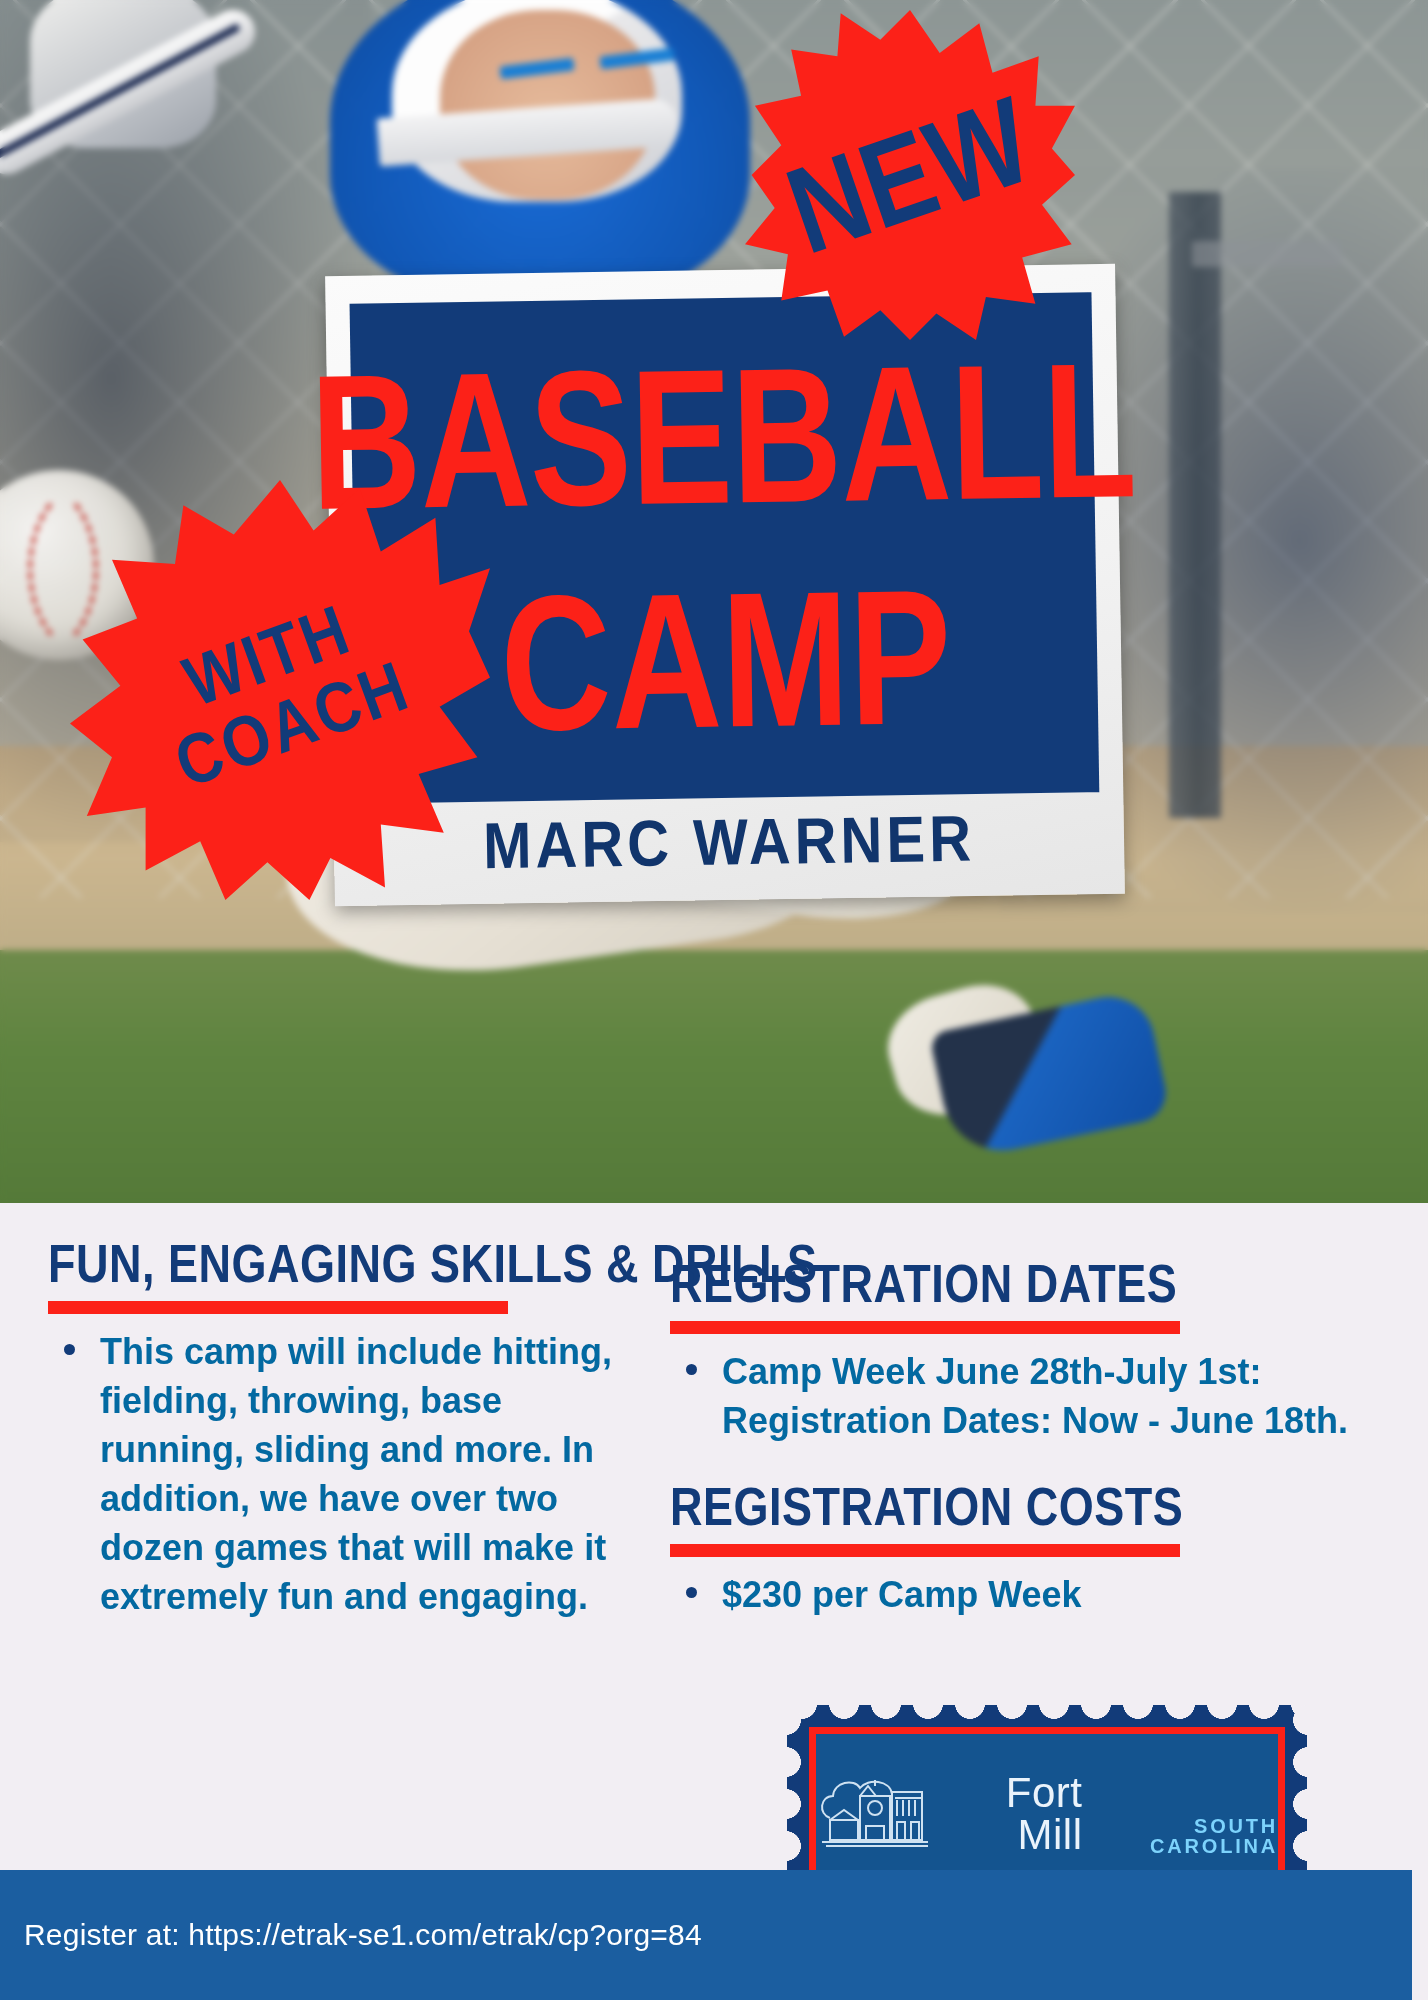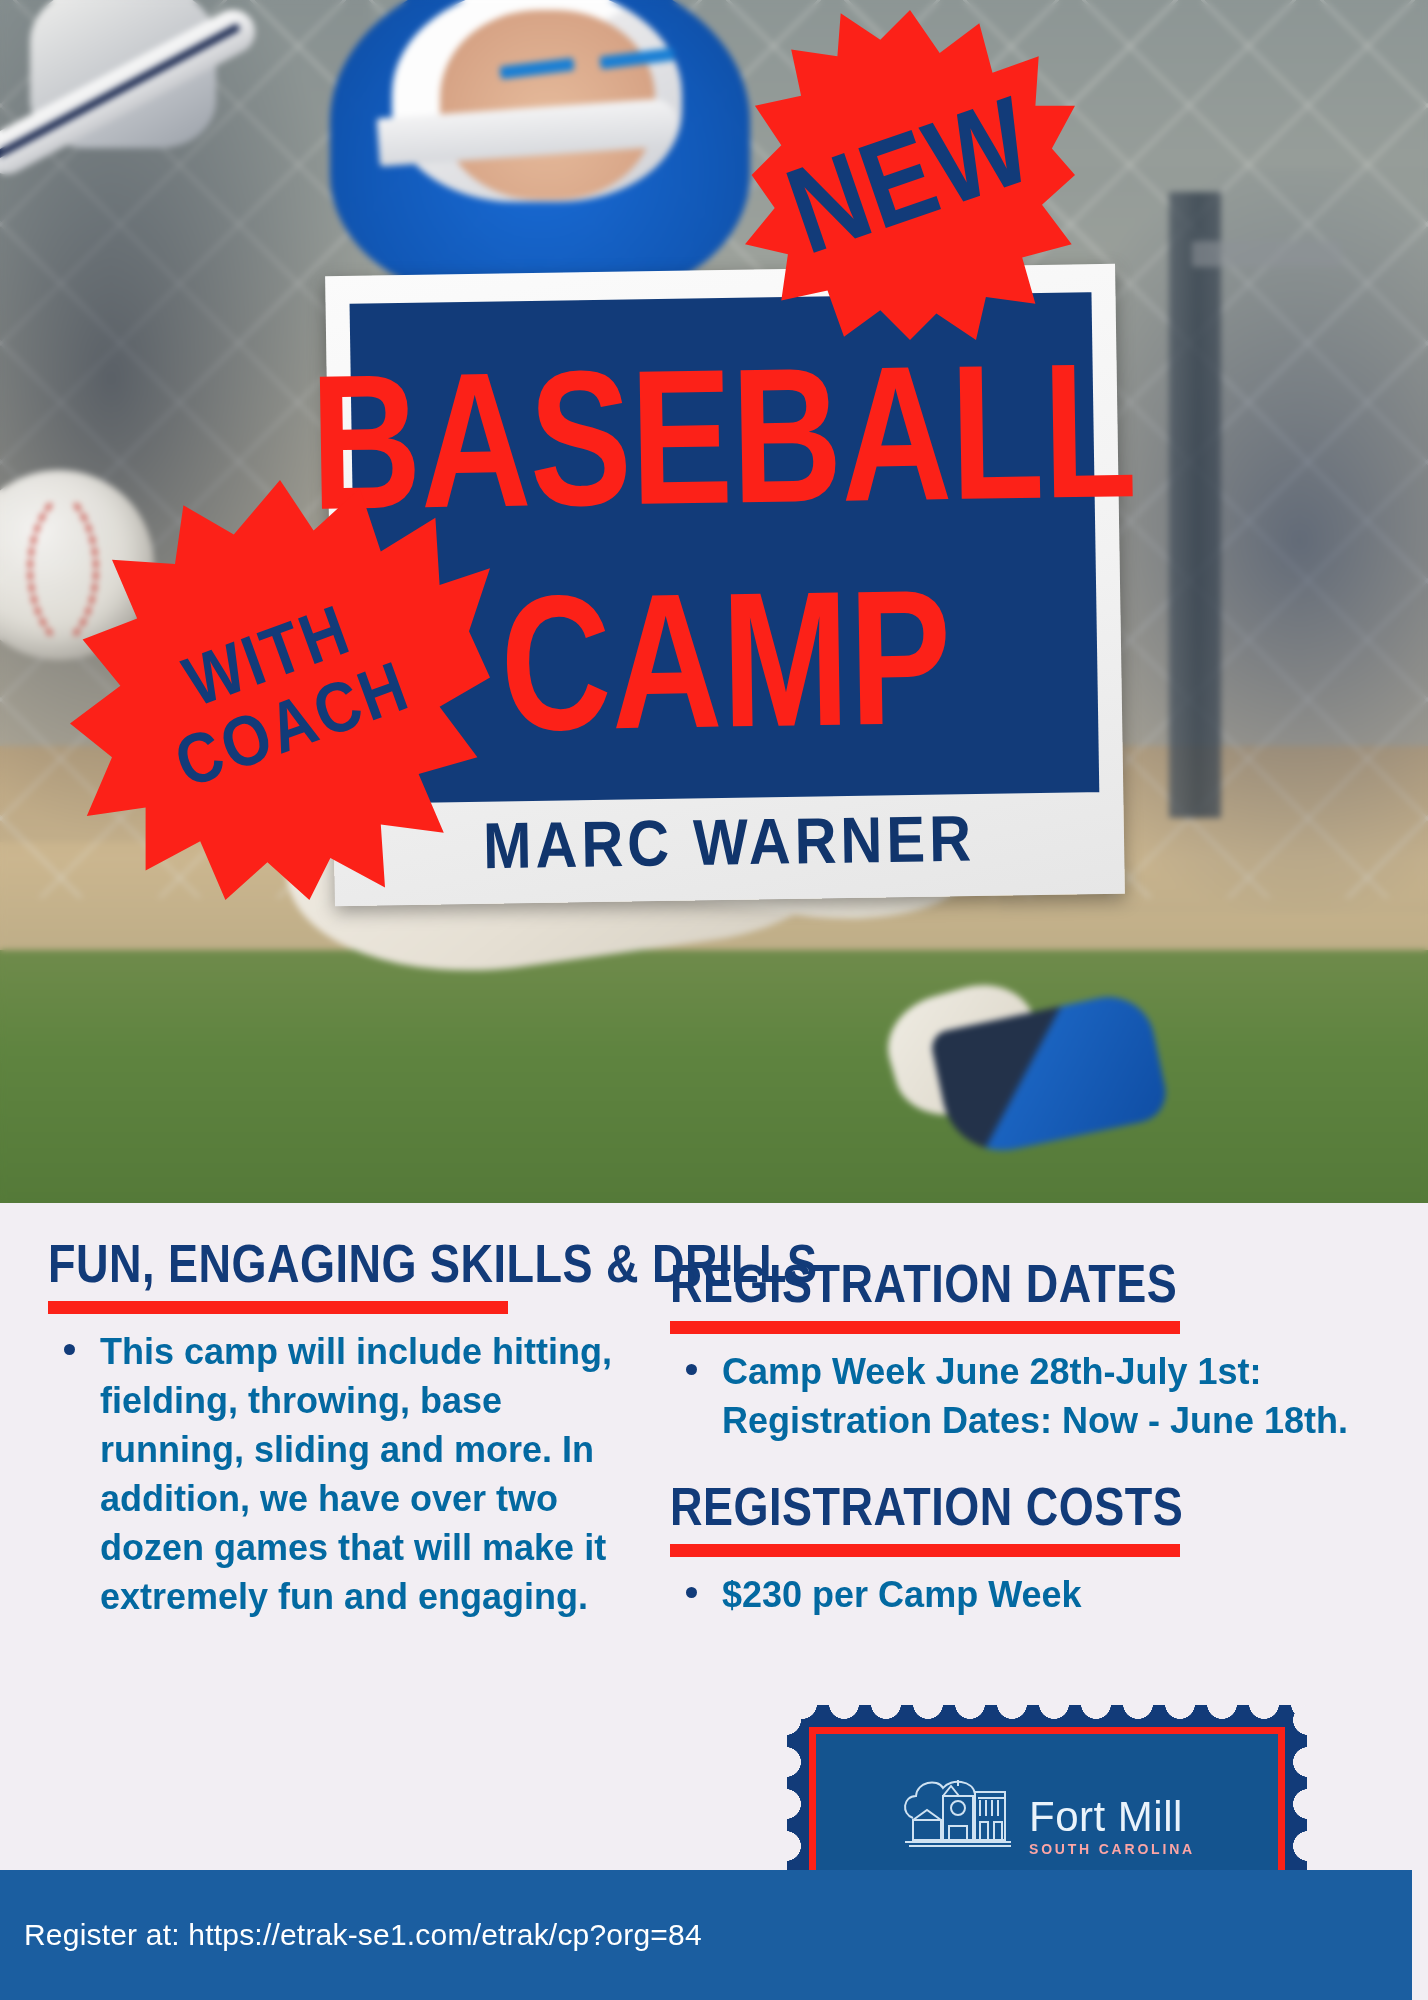--- a/index.html
+++ b/index.html
@@ -367,34 +367,34 @@
     justify-content: center;
   }
   .logo {
     display: flex;
     flex-direction: column;
     align-items: center;
     padding-bottom: 4px;
   }
   .logo-top { display: flex; align-items: flex-end; gap: 12px; }
   .logo-mark { width: 118px; height: 88px; }
-  .logo-words { display: flex; flex-direction: column; align-items: flex-start; line-height: 1; text-align: right; }
+  .logo-words { display: flex; flex-direction: row; align-items: flex-start; line-height: 1; text-align: right; }
   .logo-fortmill {
     font-family: "Liberation Sans", sans-serif;
     font-weight: 400;
     font-size: 42px;
     color: #eaf3fb;
     letter-spacing: .5px;
   }
   .logo-sc {
     font-family: "Liberation Sans", sans-serif;
     font-weight: 700;
-    font-size: 14px;
+    font-size: 20px;
     letter-spacing: 2.8px;
-    color: #fca5a5;
+    color: #7dd3fc;
     margin-top: 4px;
     align-self: flex-end;
   }
   .logo-parks {
     font-family: "Liberation Serif", serif;
     font-weight: 700;
     font-size: 29px;
     letter-spacing: 1.2px;
     color: #ffffff;
     margin-top: 8px;

